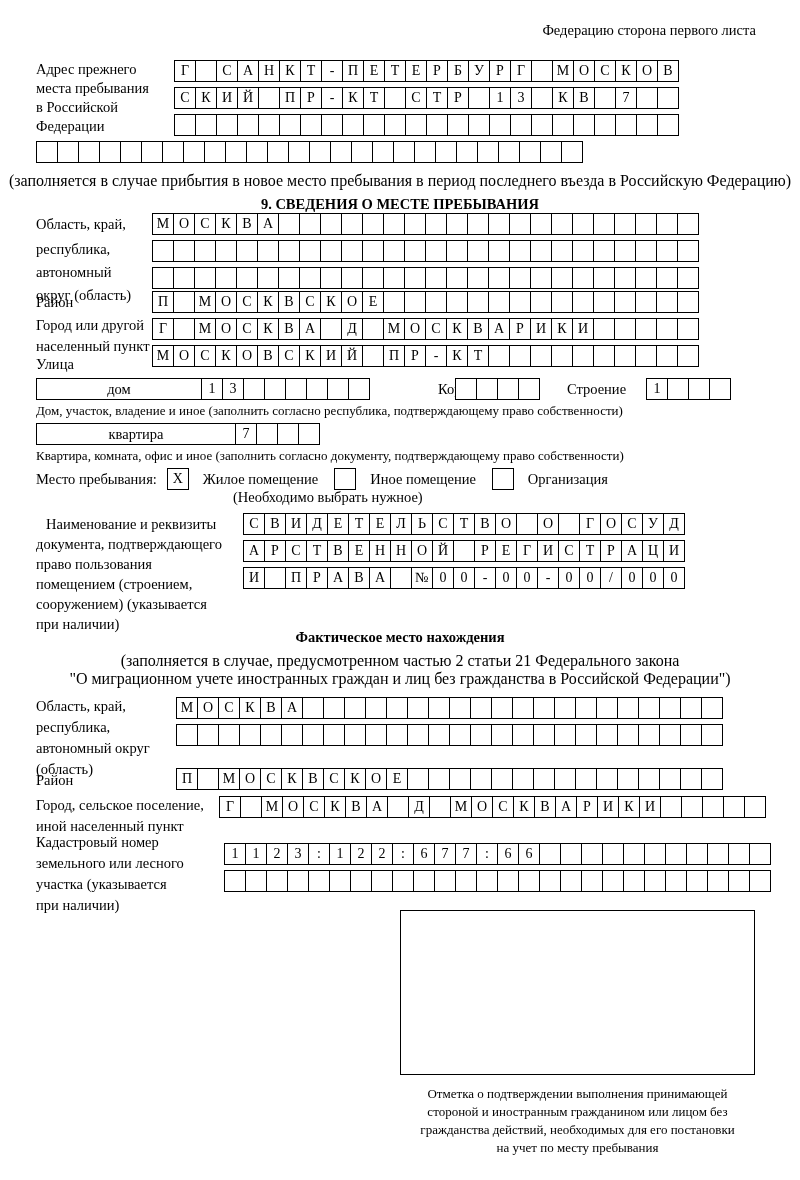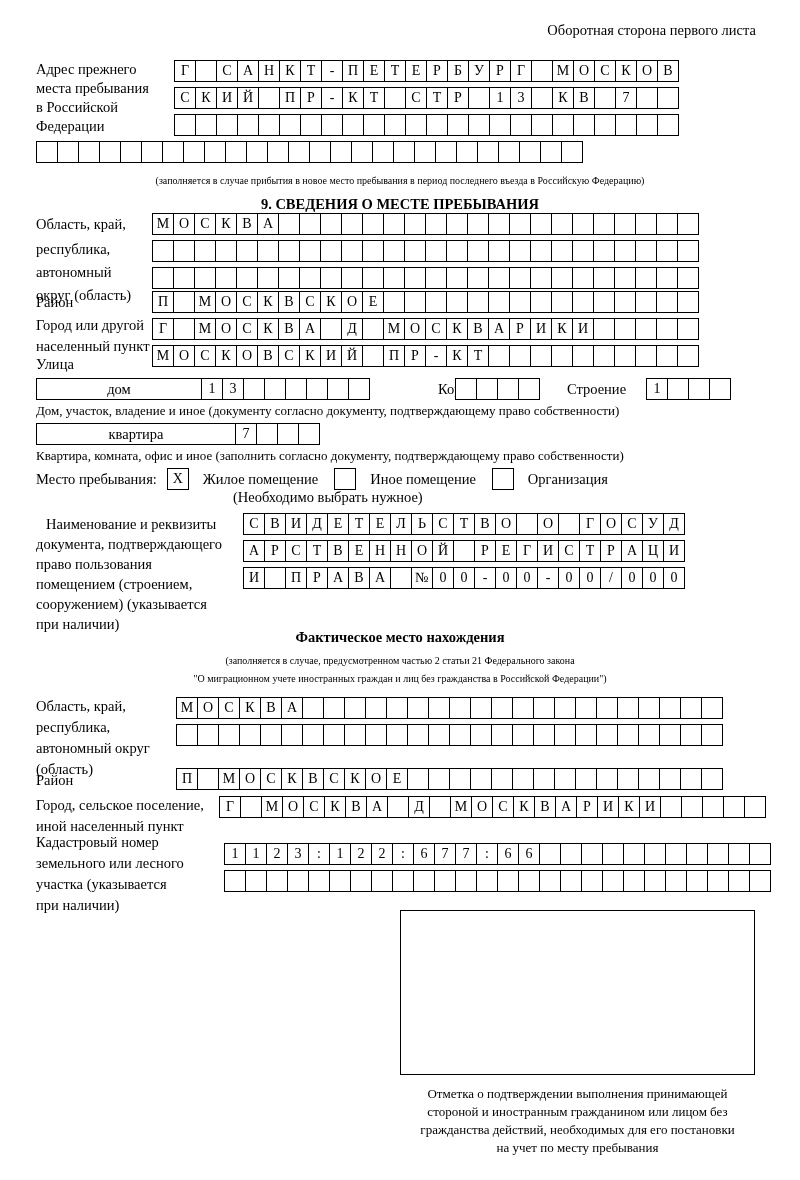--- a/index.html
+++ b/index.html
@@ -38,21 +38,21 @@
     line-height: 17px;
   }
   .center {
     position: absolute;
     text-align: center;
     font-size: 14.5px;
     line-height: 19px;
     width: 100%;
     left: 0;
   }
-  .center.small { font-size: 10px; line-height: 17px; }
+  .center.small { font-size: 16px; line-height: 17px; }
   .bold { font-weight: bold; }
   .boxrow {
     position: absolute;
     display: flex;
   }
   .cell {
     width: 22px;
     height: 22px;
     border: 1px solid #000;
     margin-right: -1px;
@@ -96,21 +96,21 @@
     border: 1px solid #000;
     box-sizing: border-box;
     background: #fff;
   }
 </style>
 </head>
 <body>
 
 <div class="page">
 
-  <div class="hdr-right">Оборотная сторона первого листа</div>
+  <div class="hdr-right">Федерацию сторона первого листа</div>
 
   <div class="lbl" style="left:36px; top:60px;">Адрес прежнего</div>
   <div class="lbl" style="left:36px; top:79px;">места пребывания</div>
   <div class="lbl" style="left:36px; top:98px;">в Российской</div>
   <div class="lbl" style="left:36px; top:117px;">Федерации</div>
 
   <div class="boxrow" id="prev-row-0" style="left:174px; top:60px;">
       <div class="cell">Г</div>
       <div class="cell"></div>
       <div class="cell">С</div>
@@ -420,21 +420,21 @@
       <div class="cell"></div>
       <div class="cell"></div>
     </div>
   <div class="lbl" style="left:567px; top:380px;">Строение</div>
   <div class="boxrow" id="s2-stroenie" style="left:646px; top:378px;">
       <div class="cell">1</div>
       <div class="cell"></div>
       <div class="cell"></div>
       <div class="cell"></div>
     </div>
-  <div class="lbl small" style="left:36px; top:402px;">Дом, участок, владение и иное (документу согласно документу, подтверждающему право собственности)</div>
+  <div class="lbl small" style="left:36px; top:402px;">Дом, участок, владение и иное (заполнить согласно республика, подтверждающему право собственности)</div>
 
   <div class="wide-label-box" style="left:36px; top:423px; width:200px;">квартира</div>
   <div class="boxrow" id="s2-flat" style="left:235px; top:423px;">
       <div class="cell">7</div>
       <div class="cell"></div>
       <div class="cell"></div>
       <div class="cell"></div>
     </div>
   <div class="lbl small" style="left:36px; top:447px;">Квартира, комната, офис и иное (заполнить согласно документу, подтверждающему право собственности)</div>
 

